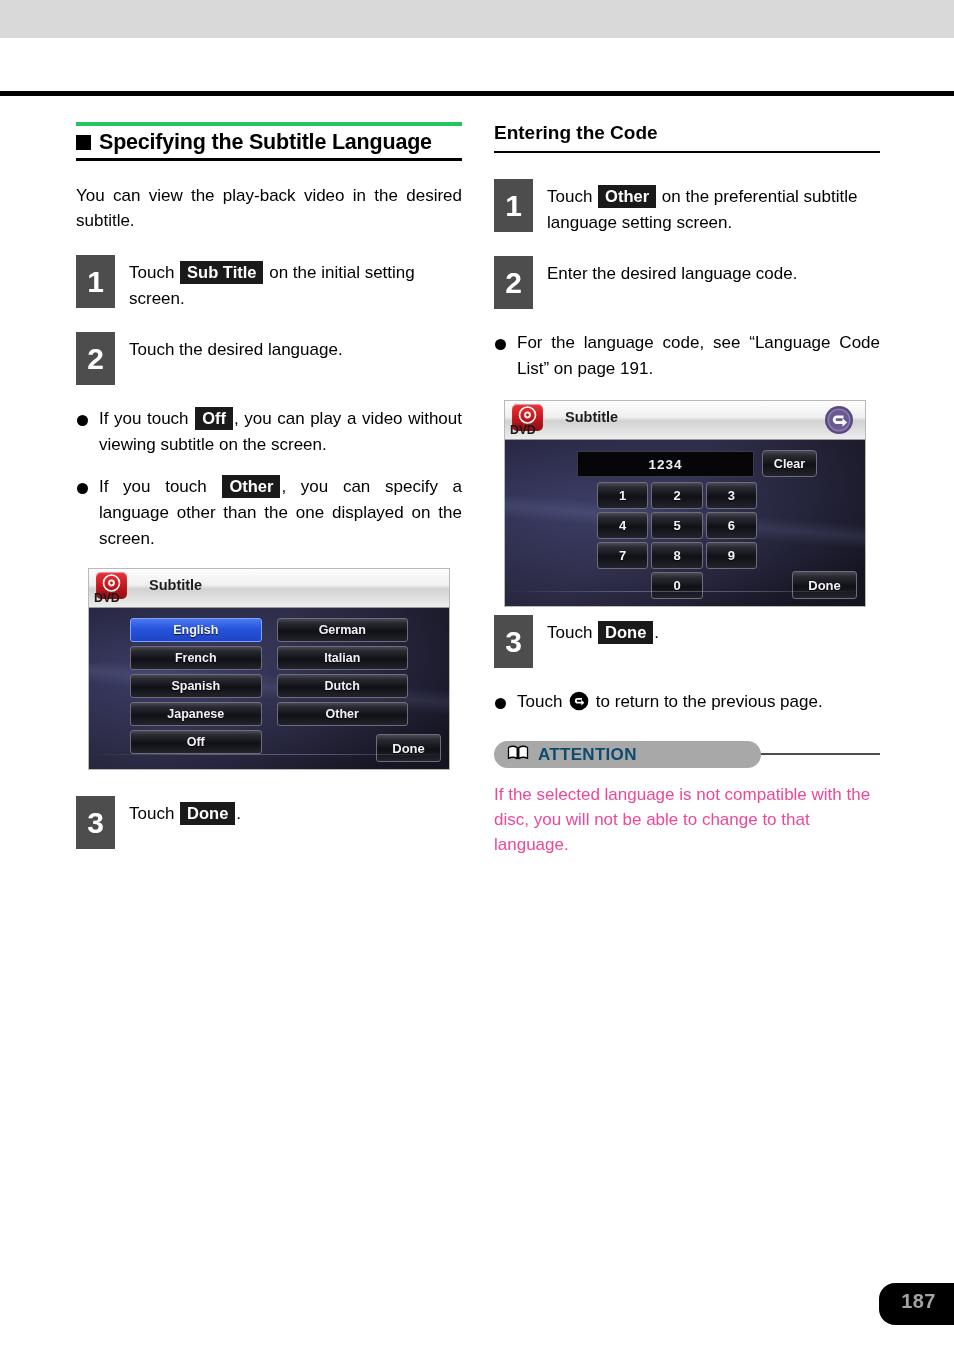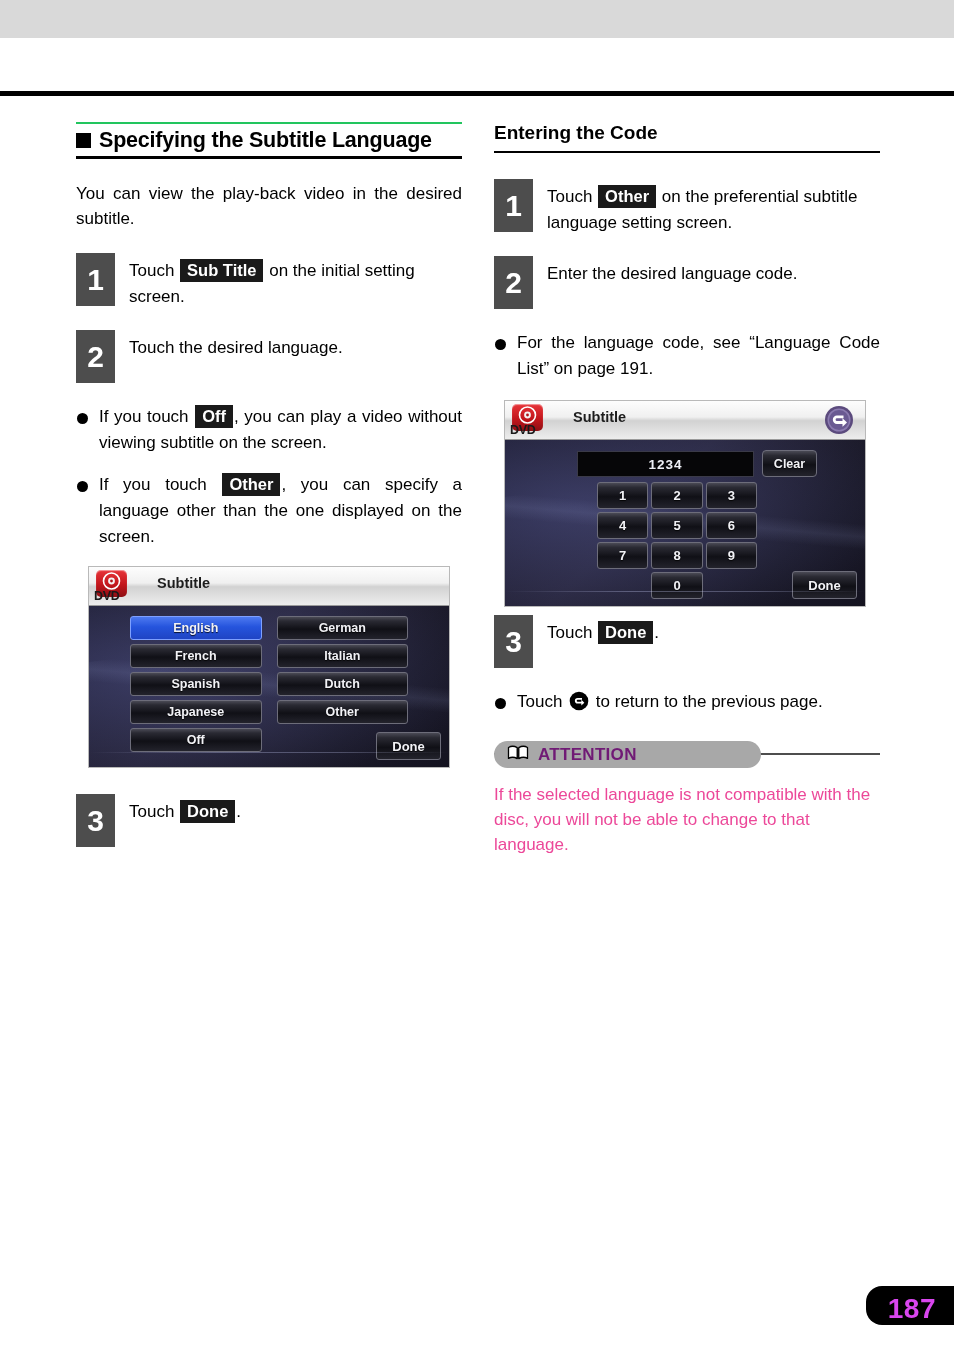--- a/index.html
+++ b/index.html
@@ -25,39 +25,39 @@
   .top-rule {
     position: absolute;
     left: 0; top: 91px;
     width: 954px; height: 5px;
     background: #000000;
   }
   .page-number-tab {
     position: absolute;
     right: 0; bottom: 27px;
     background: #000000;
-    color: #d946ef;
-    font-size: 28px;
-    font-weight: bold;
-    padding: 7px 18px 0 22px;
+    color: #a3a3a3;
+    font-size: 20px;
+    font-weight: bold;
+    padding: 7px 18px 12px 22px;
     border-radius: 16px 0 0 16px;
     letter-spacing: 0.5px;
   }
 
   
   .col {
     position: absolute;
     top: 122px;
   }
   .col-left { left: 76px; width: 386px; }
   .col-right { left: 494px; width: 386px; }
 
   
   .sec-heading-wrap {
-    border-top: 2px solid #22c55e;
+    border-top: 4px solid #22c55e;
     border-bottom: 3px solid #000;
     padding: 4px 0 3px 0;
     margin-bottom: 22px;
   }
   .sec-heading {
     font-size: 21.5px;
     font-weight: bold;
     color: #000;
     letter-spacing: -0.2px;
     display: flex;
@@ -176,21 +176,21 @@
     background: #a8a8a8;
     border-radius: 15px;
     height: 27px;
     padding: 0 24px 0 13px;
     min-width: 230px;
   }
   .book-icon { margin-right: 9px; flex: none; }
   .attention-label {
     font-size: 17px;
     font-weight: bold;
-    color: #701a75;
+    color: #0c4a6e;
     letter-spacing: 0.3px;
   }
   .attention-body {
     font-size: 17px;
     line-height: 25px;
     color: #ec4899;
     margin-top: 14px;
   }
 
   
@@ -220,21 +220,21 @@
   .dvd-word {
     position: absolute;
     left: 5px; top: 22px;
     font-size: 12.5px;
     font-weight: bold;
     color: #1a1a1a;
     letter-spacing: -0.3px;
   }
   .dev-title {
     position: absolute;
-    left: 68px; top: 8px;
+    left: 60px; top: 8px;
     font-size: 14.5px;
     font-weight: bold;
     color: #1d1d1d;
   }
   .back-btn {
     position: absolute;
     right: 11px; top: 4px;
   }
 
   .dev-body {

